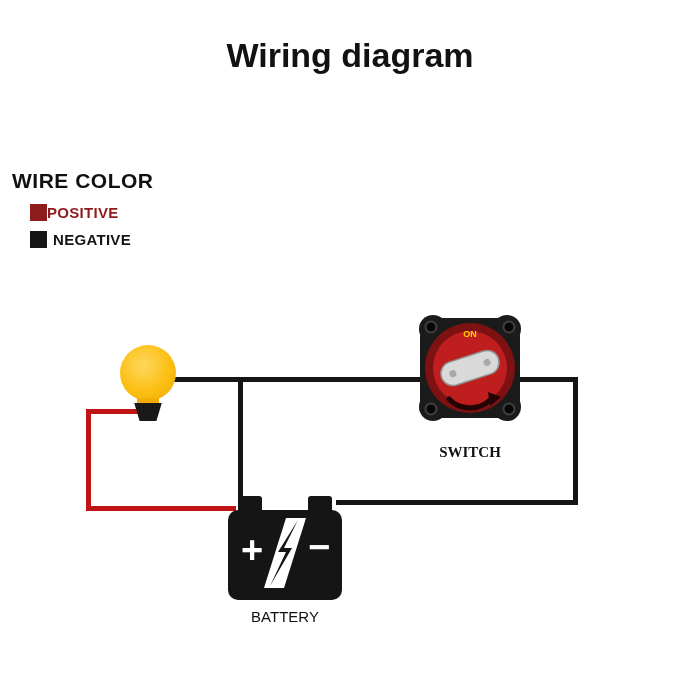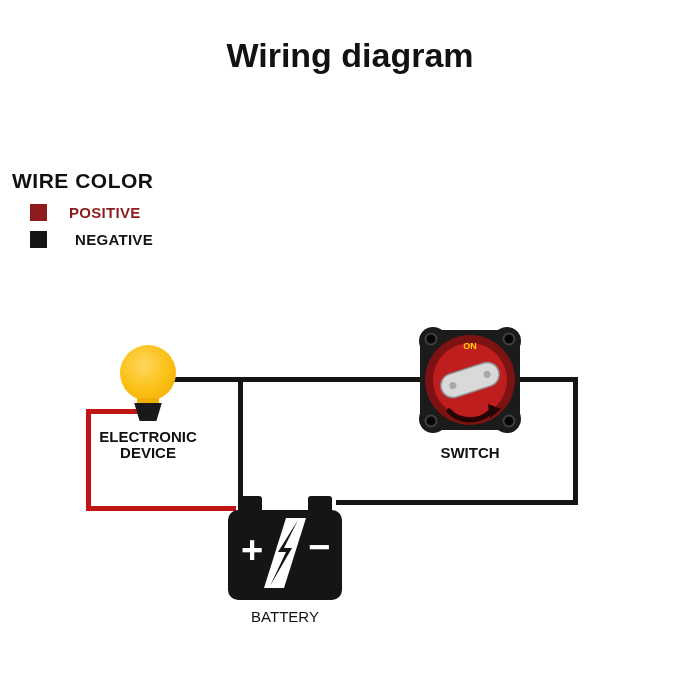--- a/index.html
+++ b/index.html
@@ -5,41 +5,41 @@
   html,body{margin:0;padding:0;background:#fff;}
   #page{position:relative;width:688px;height:700px;background:#ffffff;overflow:hidden;
         font-family:"Liberation Sans",sans-serif;}
   .abs{position:absolute;}
 
   
   #title{top:36px;left:0;width:700px;text-align:center;font-size:34px;font-weight:bold;color:#121212;}
 
   
   #wirecolor{top:169px;left:12px;font-size:21px;font-weight:bold;color:#111;letter-spacing:.5px;}
-  .legend-row{left:30px;display:flex;align-items:center;gap:22px;}
+  .legend-row{left:30px;display:flex;align-items:center;gap:0;}
   #legend-row-0{top:204px;}
   #legend-row-1{top:231px;}
   .swatch{width:17px;height:17px;display:inline-block;}
   .legend-label{font-size:15px;font-weight:bold;letter-spacing:.3px;}
 
   
   .wire{position:absolute;}
 
   
   #bulb-globe{left:120px;top:345px;width:56px;height:56px;border-radius:50%;
     background:radial-gradient(circle at 42% 36%, #ffd75e 0%, #fbbf12 55%, #f0a60a 100%);}
   #bulb-neck{left:137px;top:398px;width:22px;height:7px;background:#f3ae06;}
   #bulb-base{left:133px;top:403px;width:30px;height:18px;background:#191919;
     clip-path:polygon(4% 0,96% 0,78% 100%,22% 100%);border-radius:0 0 6px 6px;}
   #device-label{left:83px;top:429px;width:130px;text-align:center;font-size:15px;
     font-weight:bold;color:#111;line-height:15.5px;}
 
   
-  #switch-wrap{left:418px;top:324px;width:104px;height:112px;}
-  #switch-label{left:418px;top:444px;width:104px;text-align:center;font-size:15px;font-weight:bold;color:#111;}
+  #switch-wrap{left:418px;top:312px;width:104px;height:112px;}
+  #switch-label{left:418px;top:444px;width:104px;text-align:center;font-size:15px;font-weight:bold;color:#111;font-family:Liberation Serif, serif;}
 
   
   #battery-wrap{left:228px;top:496px;width:114px;height:106px;}
   #battery-label{left:228px;top:608px;width:114px;text-align:center;font-size:15px;font-weight:normal;color:#111;}
 </style>
 </head>
 <body>
 
 <div id="page">
 
@@ -60,24 +60,20 @@
   <div class="wire" style="left: 86px; top: 506px; width: 150px; height: 5px; background-color: rgb(193, 20, 20);"></div>
 
   <div class="wire" style="left: 160px; top: 377px; width: 418px; height: 5px; background-color: rgb(21, 21, 21);"></div>
   <div class="wire" style="left: 573px; top: 377px; width: 5px; height: 128px; background-color: rgb(21, 21, 21);"></div>
   <div class="wire" style="left: 336px; top: 500px; width: 242px; height: 5px; background-color: rgb(21, 21, 21);"></div>
   <div class="wire" style="left: 238px; top: 377px; width: 5px; height: 126px; background-color: rgb(21, 21, 21);"></div>
 
   <div id="bulb-globe" class="abs"></div>
   <div id="bulb-neck" class="abs"></div>
   <div id="bulb-base" class="abs"></div>
-  <div id="device-label" class="abs">
-    <div>ELECTRONIC</div>
-    <div>DEVICE</div>
-  </div>
 
   <div id="switch-wrap" class="abs">
     <svg width="104" height="112" viewBox="0 0 104 112">
       <circle cx="15" cy="17" r="14" fill="#1b1b1b"></circle>
       <circle cx="89" cy="17" r="14" fill="#1b1b1b"></circle>
       <circle cx="15" cy="95" r="14" fill="#1b1b1b"></circle>
       <circle cx="89" cy="95" r="14" fill="#1b1b1b"></circle>
       <rect x="2" y="6" width="100" height="100" rx="18" fill="#1b1b1b"></rect>
       <circle cx="13" cy="15" r="5.5" fill="#060606" stroke="#404040" stroke-width="2"></circle>
       <circle cx="91" cy="15" r="5.5" fill="#060606" stroke="#404040" stroke-width="2"></circle>

